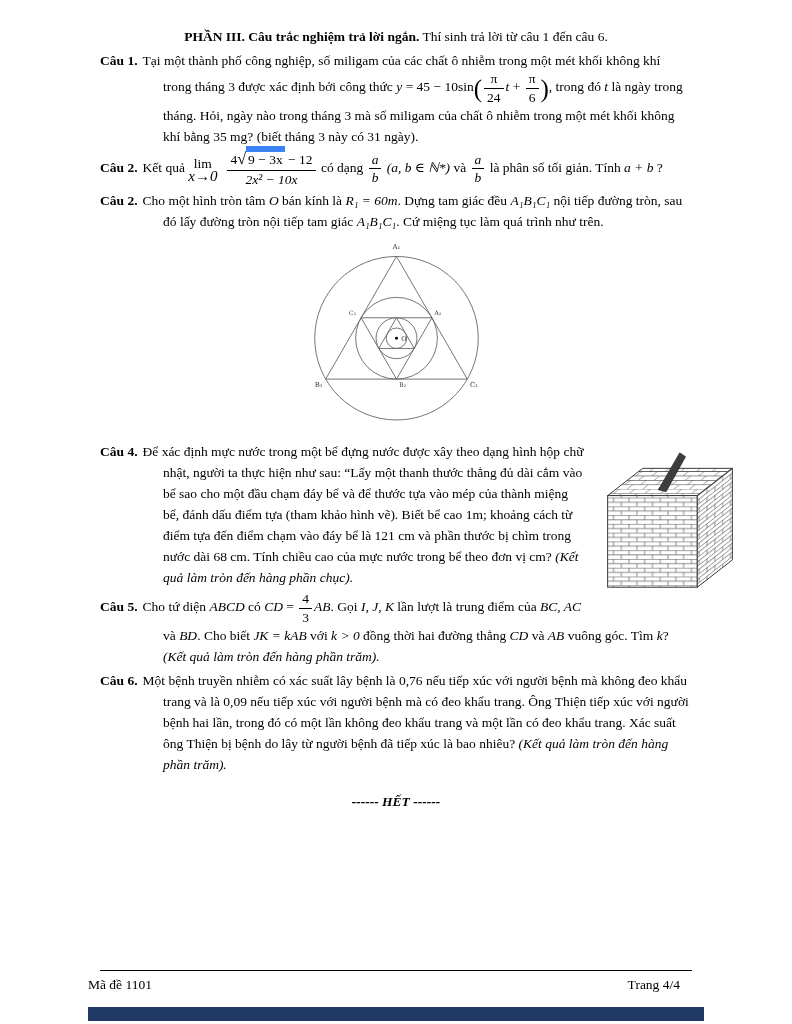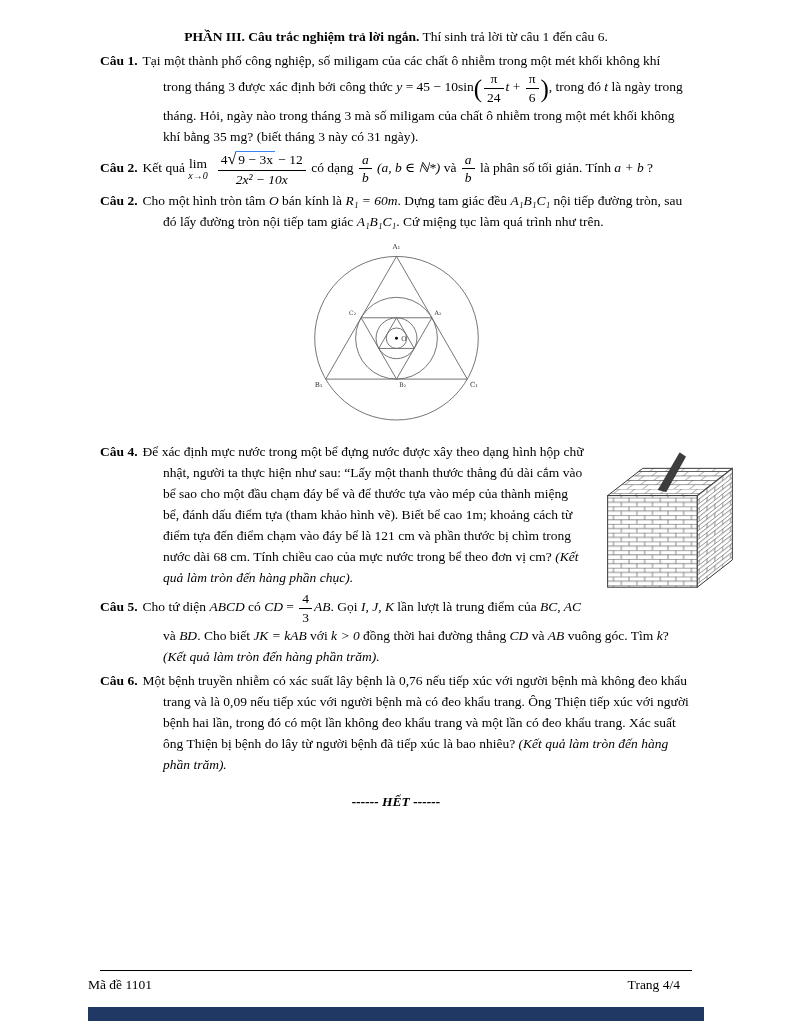--- a/index.html
+++ b/index.html
@@ -20,25 +20,25 @@
   .mi { font-style:italic; }
   .note { font-style:italic; }
   .indent { margin-left:63px; margin-bottom:3px; }
 
   .frac { display:inline-block; vertical-align:middle; text-align:center; line-height:1.15; margin:0 2px; }
   .frac .fnum { display:block; border-bottom:1px solid #000; padding:0 3px 1px 3px; white-space:nowrap; }
   .frac .fden { display:block; padding:1px 3px 0 3px; white-space:nowrap; }
 
   .lim { display:inline-block; vertical-align:middle; text-align:center; margin-right:8px; line-height:1; }
   .lim .lt { display:block; line-height:14px; }
-  .lim .lb { display:block; font-size:10px; line-height:10px; font-style:italic; }
+  .lim .lb { display:block; font-size:15px; line-height:10px; font-style:italic; }
 
   .sqrt { white-space:nowrap; }
   .sqrt .rsign { font-size:1.2em; }
-  .sqrt .rarg { border-top:1px solid #3b82f6; padding:0 2px; }
+  .sqrt .rarg { border-top:6px solid #3b82f6; padding:0 2px; }
 
   .bigp { font-size:25px; vertical-align:middle; line-height:1; }
 
   .fig3wrap { text-align:center; margin:4px 0 2px 0; }
   .fig3wrap svg { display:inline-block; }
 
   .q4fig { float:right; width:152px; margin:2px -54px 2px 10px; }
 
   .endline { text-align:center; font-weight:bold; font-style:italic; margin-top:16px; }
 

